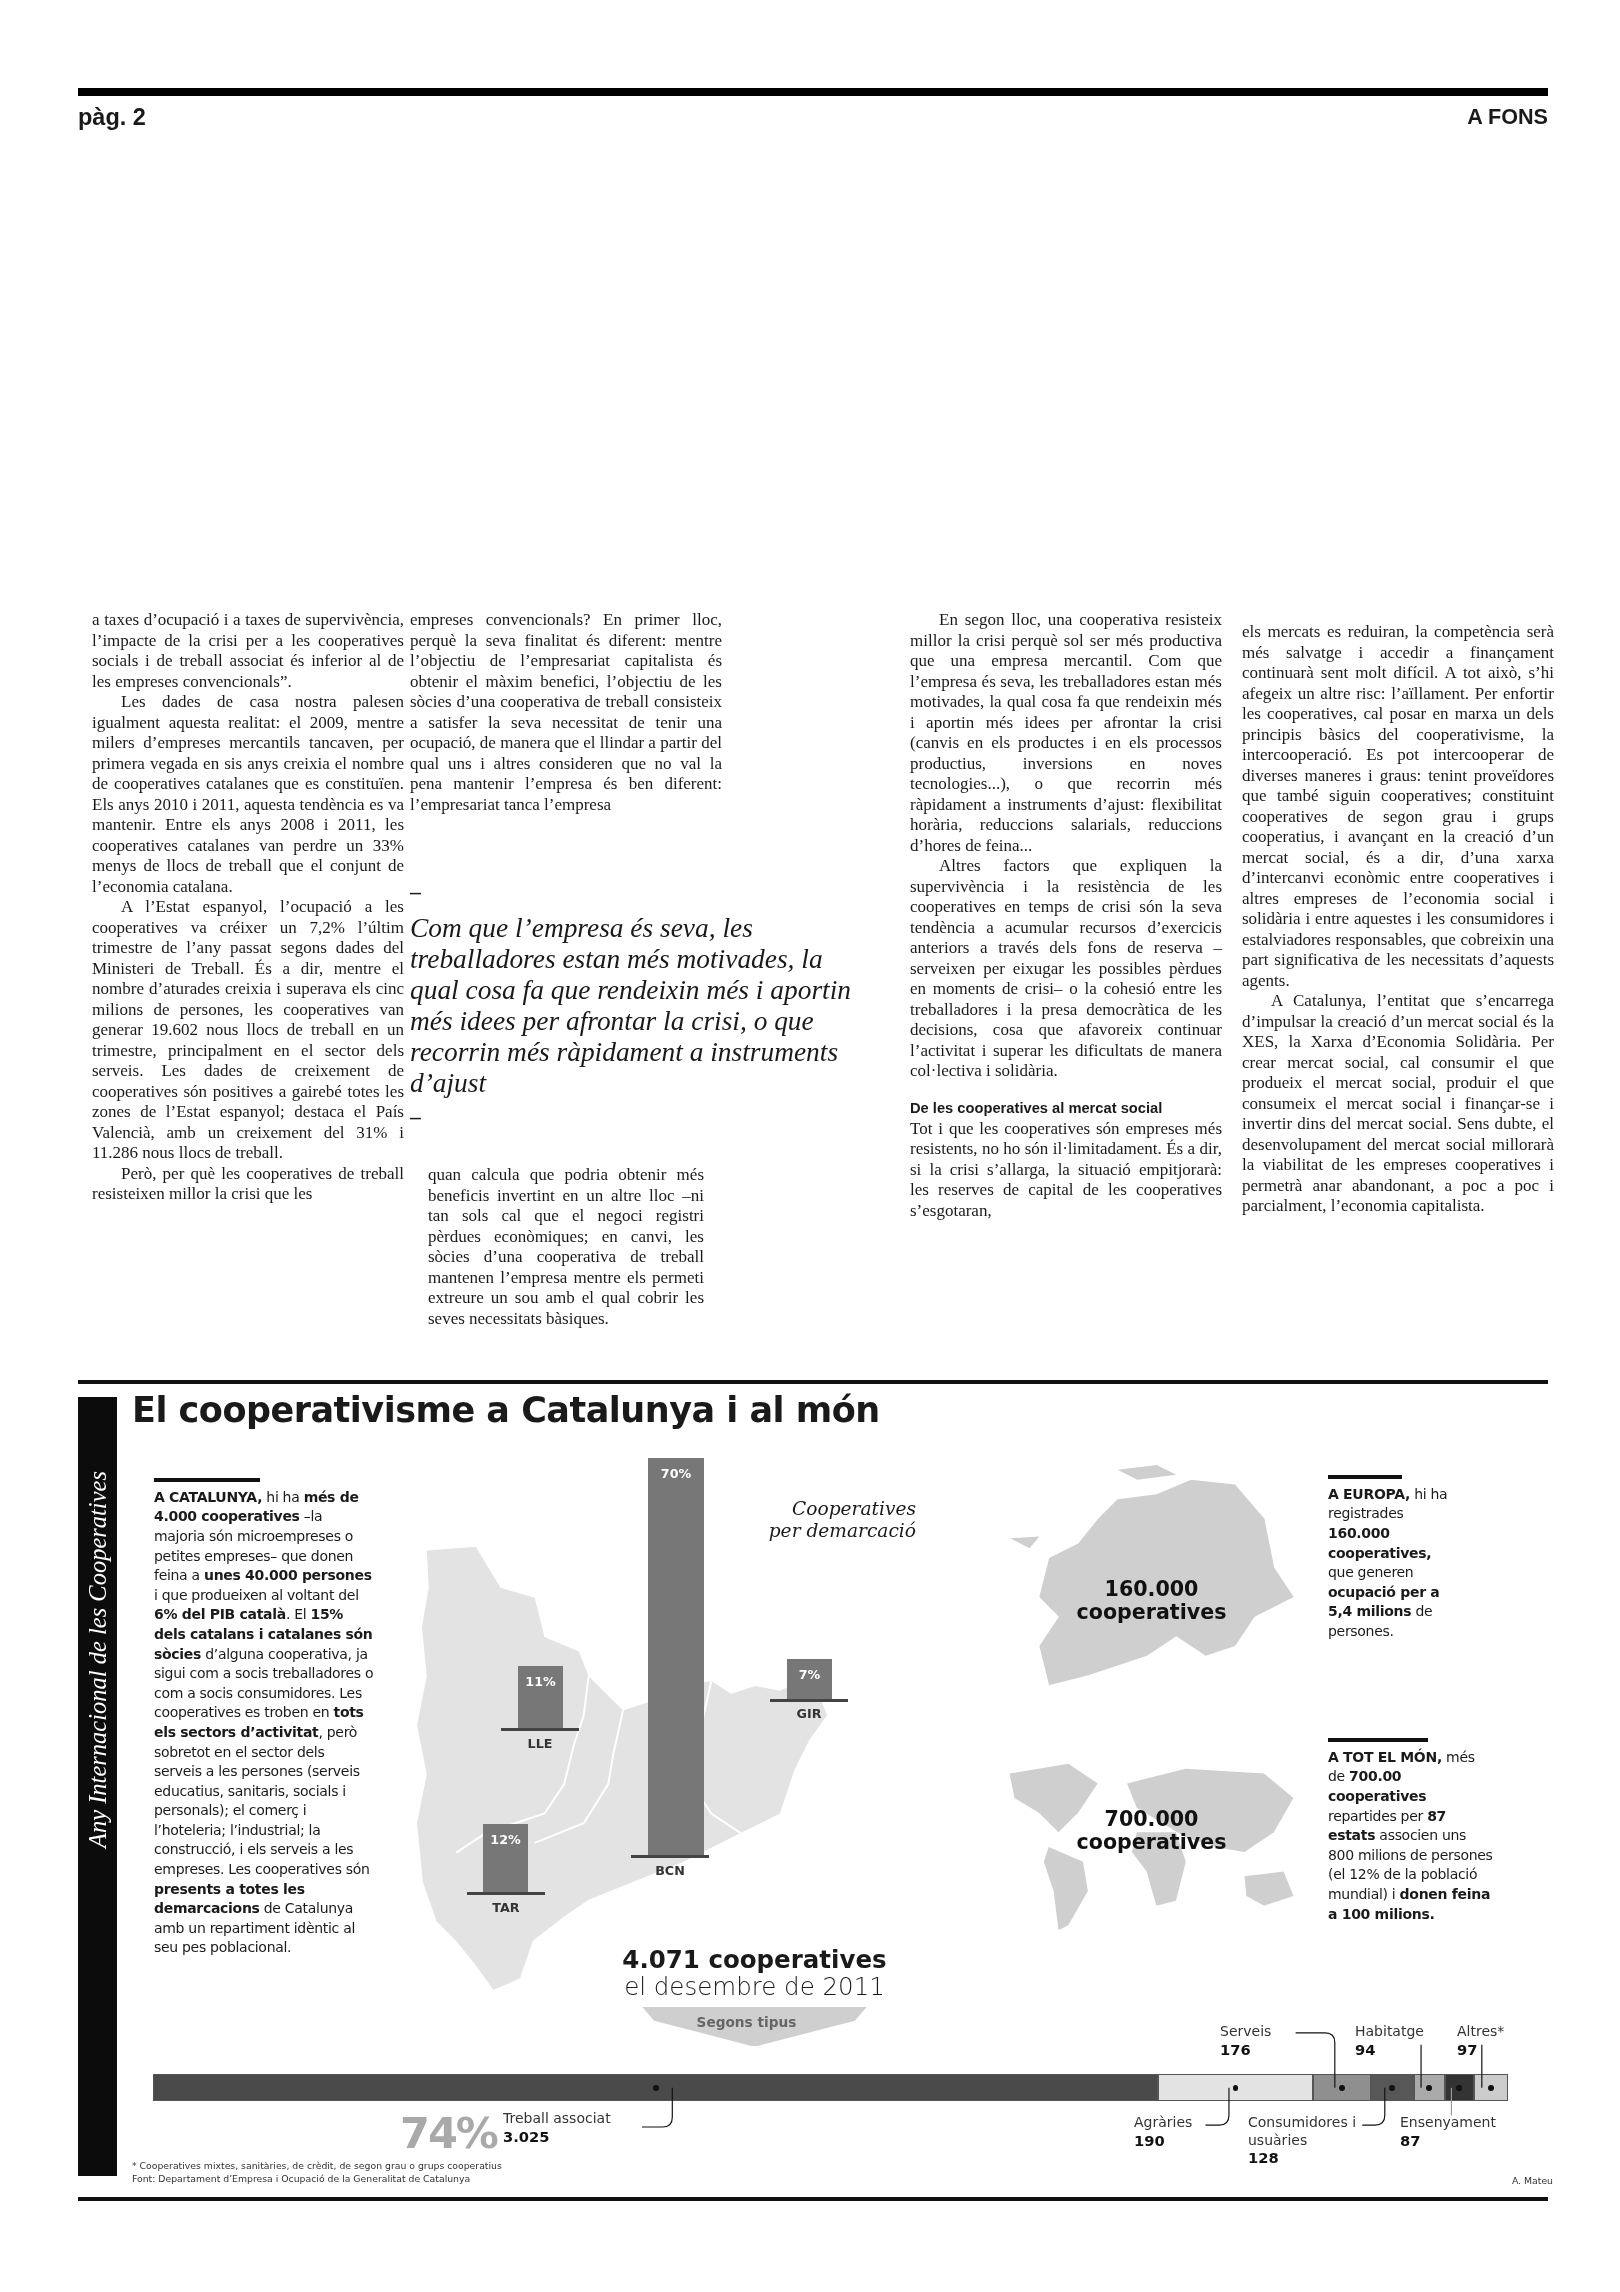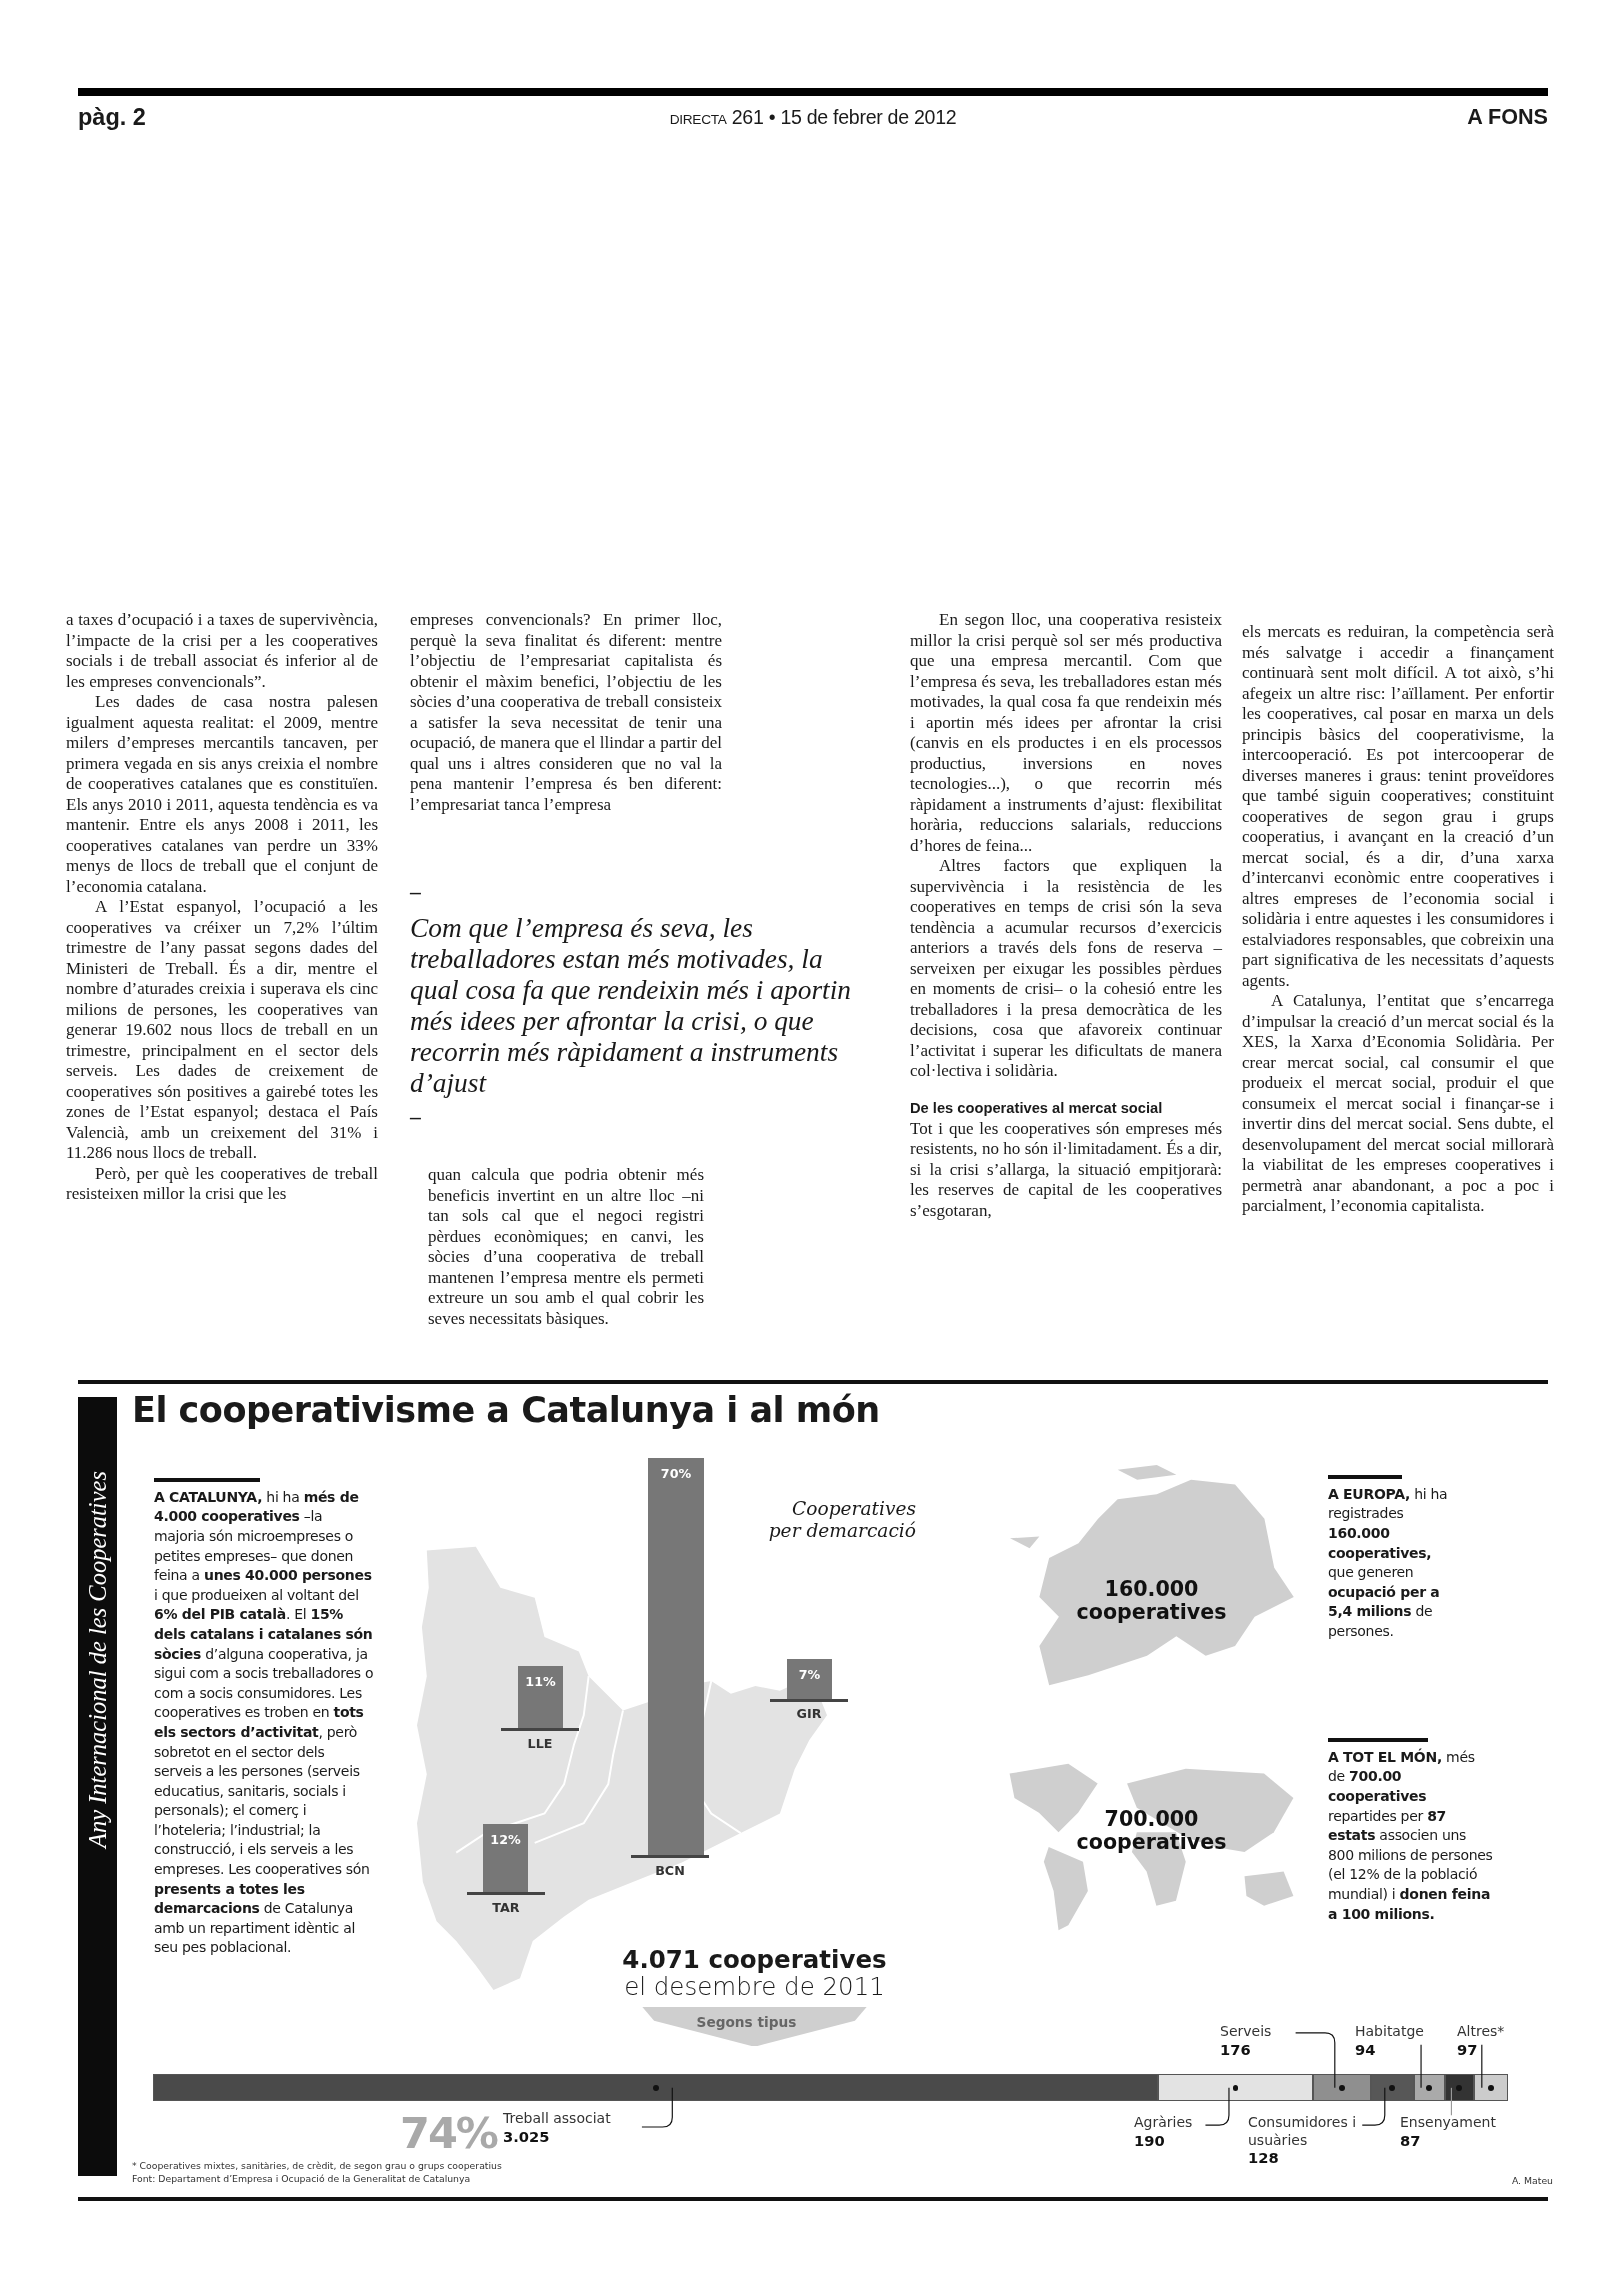--- a/index.html
+++ b/index.html
@@ -7,21 +7,21 @@
   .topbar{position:absolute;left:78px;top:88px;width:1470px;height:7.8px;background:#000;}
   .hdr{position:absolute;top:102px;left:78px;width:1470px;height:33px;font-family:"Liberation Sans",sans-serif;}
   .hdr .pg{position:absolute;left:0;top:2px;font-weight:bold;font-size:23.5px;}
   .hdr .mid{position:absolute;left:0;right:0;top:3.9px;text-align:center;font-size:19.6px;letter-spacing:-0.3px;}
   .hdr .mid .brand{font-size:13.7px;}
   .hdr .sec{position:absolute;right:0;top:2px;font-weight:bold;font-size:21.6px;}
   .col{position:absolute;top:610px;width:312px;font-family:"Liberation Serif",serif;font-size:17px;line-height:20.5px;text-align:justify;hyphens:manual;}
   .col p{margin:0;text-indent:0;}
   .col p.ind{text-indent:29px;}
   .col h4{margin:17.6px 0 0 0;font-family:"Liberation Sans",sans-serif;font-size:14.7px;font-weight:bold;line-height:19.6px;}
-  #c1{left:66px;}
+  #c1{left:92px;}
   #c2{left:410px;}
   #c3{left:910px;}
   #c4{left:1242px;margin-top:12px;}
   .pq{position:absolute;left:410px;top:882px;width:461px;font-family:"Liberation Serif",serif;font-style:italic;font-size:27.4px;line-height:31px;}
   .pq .dash{font-style:normal;font-size:21.6px;line-height:21.6px;font-weight:bold;}
   #c2b{position:absolute;left:410px;top:1147px;width:312px;}
   .c2b{font-family:"Liberation Serif",serif;font-size:17px;line-height:20.5px;text-align:justify;}
   .rule2{position:absolute;left:78px;top:1380px;width:1470px;height:3.9px;background:#111;}
   .sidebar{position:absolute;left:78px;top:1397px;width:39px;height:779px;background:#0c0c0c;}
   .sidebar span{position:absolute;left:19.6px;top:0;transform-origin:0 0;transform:translate(-13.7px,451px) rotate(-90deg);white-space:nowrap;color:#fff;font-family:"Liberation Serif",serif;font-style:italic;font-size:24.5px;}
@@ -56,24 +56,20 @@
   .rule3{position:absolute;left:78px;top:2197px;width:1470px;height:3.9px;background:#111;}
   .mapnum{position:absolute;text-align:center;font-family:"DejaVu Sans",sans-serif;font-weight:bold;font-size:20.6px;line-height:22.5px;color:#111;}
   svg{position:absolute;overflow:visible;}
 </style>
 </head>
 <body>
 
 <div class="topbar"></div>
 <div class="hdr">
   <span class="pg">pàg. 2</span>
-  <div class="mid">
-    <span class="brand">DIRECTA</span>
-    <span>261 • 15 de febrer de 2012</span>
-  </div>
   <span class="sec">A FONS</span>
 </div>
 
 <div class="col" id="c1">
     <p>a taxes d’ocupació i a taxes de supervivència, l’impacte de la crisi per a les cooperatives socials i de treball associat és inferior al de les empreses convencionals”.</p>
     <p class="ind">Les dades de casa nostra palesen igualment aquesta realitat: el 2009, mentre milers d’empreses mercantils tancaven, per primera vegada en sis anys creixia el nombre de cooperatives catalanes que es constituïen. Els anys 2010 i 2011, aquesta tendència es va mantenir. Entre els anys 2008 i 2011, les cooperatives catalanes van perdre un 33% menys de llocs de treball que el conjunt de l’economia catalana.</p>
     <p class="ind">A l’Estat espanyol, l’ocupació a les cooperatives va créixer un 7,2% l’últim trimestre de l’any passat segons dades del Ministeri de Treball. És a dir, mentre el nombre d’aturades creixia i superava els cinc milions de persones, les cooperatives van generar 19.602 nous llocs de treball en un trimestre, principalment en el sector dels serveis. Les dades de creixement de cooperatives són positives a gairebé totes les zones de l’Estat espanyol; destaca el País Valencià, amb un creixement del 31% i 11.286 nous llocs de treball.</p>
     <p class="ind">Però, per què les cooperatives de treball resisteixen millor la crisi que les</p>
   </div>
 

